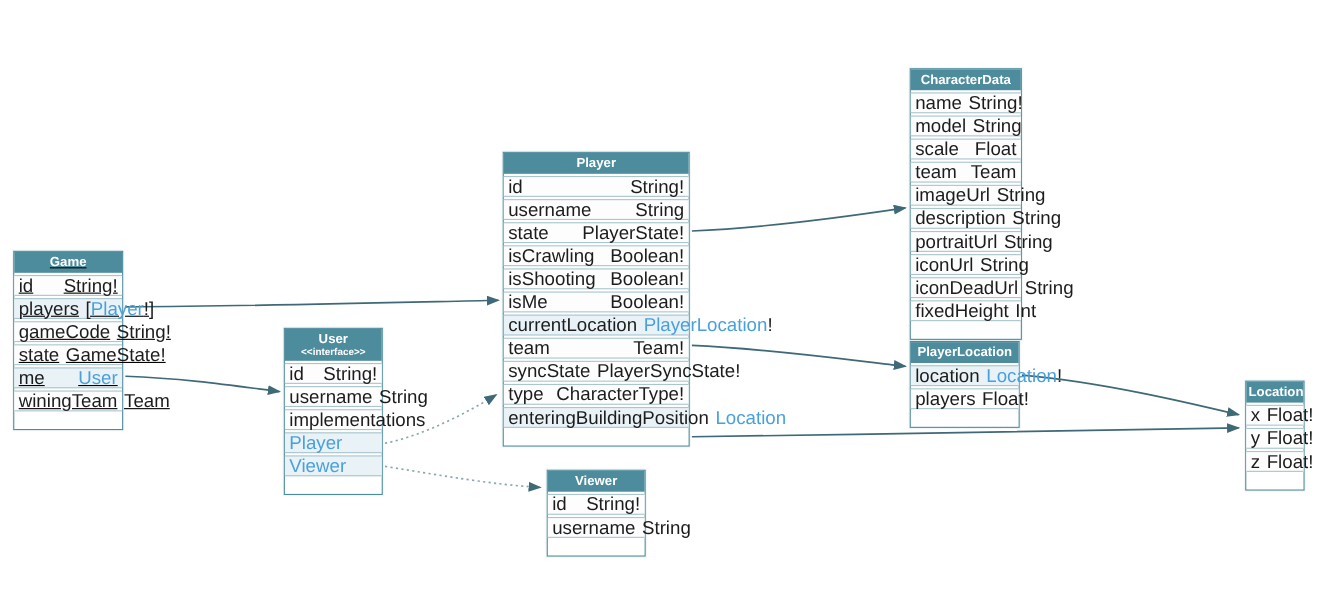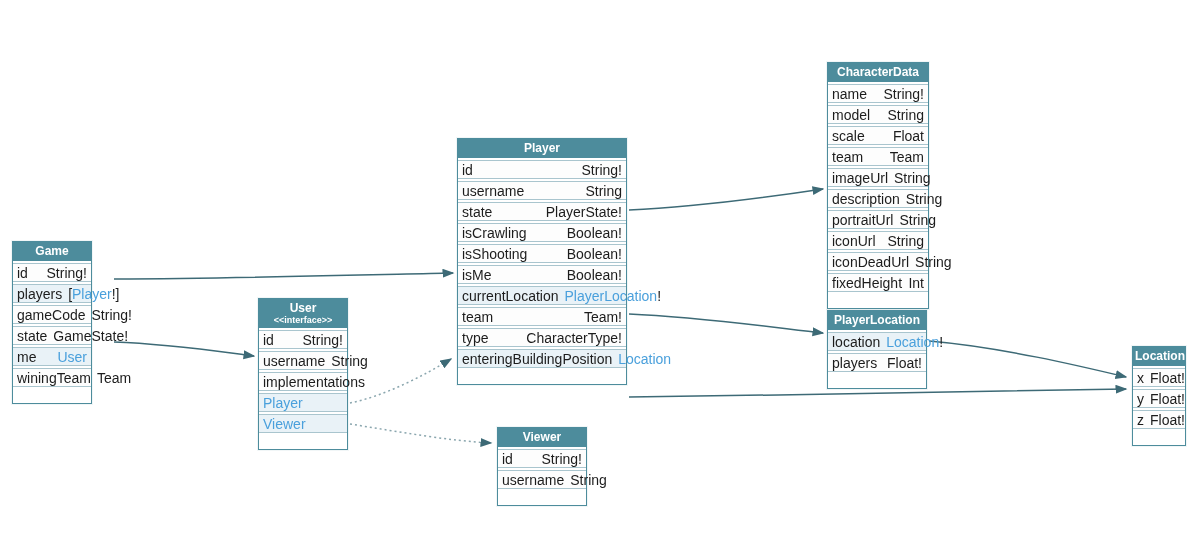--- a/index.html
+++ b/index.html
@@ -6,21 +6,21 @@
   body{font-family:"Liberation Sans","DejaVu Sans",sans-serif;}
   .canvas{position:relative;width:1200px;height:547px;background:#ffffff;overflow:hidden;}
   #edge-layer{position:absolute;left:0;top:0;width:1200px;height:547px;}
   .etable{position:absolute;box-sizing:border-box;border:1px solid #4d8c9c;background:#ffffff;
           box-shadow:0 0 0 1px rgba(77,140,156,0.08);}
   .etable .thead{background:#4d8c9c;color:#ffffff;text-align:center;font-weight:bold;
           font-size:12px;line-height:13px;padding:3px 2px;}
   .etable .thead .subtitle{display:block;font-size:9px;font-weight:bold;line-height:10px;}
   .trow{box-sizing:border-box;height:19px;margin:2px 0 0 0;border-top:1px solid #a9c5ce;border-bottom:1px solid #a9c5ce;
         display:flex;align-items:center;justify-content:space-between;
-        padding:0 4px;font-size:14px;color:#1c1c1c;background:#fdfdfd;white-space:nowrap;}
+        padding:0 4px;font-size:17px;color:#1c1c1c;background:#fdfdfd;white-space:nowrap;}
   .trow:last-child{margin-bottom:16px;}
   .trow.tinted{background:#e9f2f7;}
   .trow .fname{margin-right:6px;}
   .trow .ftype{margin-left:auto;}
   .typelink{color:#4aa0dc;}
   .trow.rowlink{justify-content:flex-start;color:#4aa0dc;}
   .trow.rowlabel{justify-content:flex-start;color:#1c1c1c;text-align:right;}
 </style>
 </head>
 <body>
@@ -35,21 +35,21 @@
       <path d="M114,279 C250,278 360,275 453,273" fill="none" stroke="#3d6a76" stroke-width="1.5" marker-end="url(#arrow)"></path>
       <path d="M114,342 C170,344 215,351 254,356" fill="none" stroke="#3d6a76" stroke-width="1.5" marker-end="url(#arrow)"></path>
       <path d="M629,210 C700,207 770,197 823,189" fill="none" stroke="#3d6a76" stroke-width="1.5" marker-end="url(#arrow)"></path>
       <path d="M629,314 C700,317 770,327 823,333" fill="none" stroke="#3d6a76" stroke-width="1.5" marker-end="url(#arrow)"></path>
       <path d="M629,397 C800,395 1000,391 1126,389" fill="none" stroke="#3d6a76" stroke-width="1.5" marker-end="url(#arrow)"></path>
       <path d="M929,341 C1000,347 1080,366 1126,377" fill="none" stroke="#3d6a76" stroke-width="1.5" marker-end="url(#arrow)"></path>
       <path d="M350,403 C385,396 425,375 451,359" fill="none" stroke="#8aa6ae" stroke-width="1.5" stroke-dasharray="2 3" marker-end="url(#arrow)"></path>
       <path d="M350,424 C400,432 450,441 491,443" fill="none" stroke="#8aa6ae" stroke-width="1.5" stroke-dasharray="2 3" marker-end="url(#arrow)"></path>
     </svg>
   <div id="tables">
-      <div class="etable" style="left: 12px; top: 241px; width: 80px;">
+      <div class="etable" style="left: 12px; top: 228px; width: 100px; text-decoration: underline;">
         <div class="thead"><span>Game</span></div>
         <div class="trow">
           <span class="fname">id</span>
           <span class="ftype">String!</span>
         </div>
         <div class="trow tinted">
           <span class="fname">players</span>
           <span class="ftype"><span>[</span><span class="typelink">Player</span><span>!]</span></span>
         </div>
         <div class="trow">
@@ -115,20 +115,24 @@
           <span class="fname">isMe</span>
           <span class="ftype">Boolean!</span>
         </div>
         <div class="trow tinted">
           <span class="fname">currentLocation</span>
           <span class="ftype"><span class="typelink">PlayerLocation</span><span>!</span></span>
         </div>
         <div class="trow">
           <span class="fname">team</span>
           <span class="ftype">Team!</span>
+        </div>
+        <div class="trow">
+          <span class="fname">syncState</span>
+          <span class="ftype">PlayerSyncState!</span>
         </div>
         <div class="trow">
           <span class="fname">type</span>
           <span class="ftype">CharacterType!</span>
         </div>
         <div class="trow tinted">
           <span class="fname">enteringBuildingPosition</span>
           <span class="ftype"><span class="typelink">Location</span></span>
         </div>
       </div>

